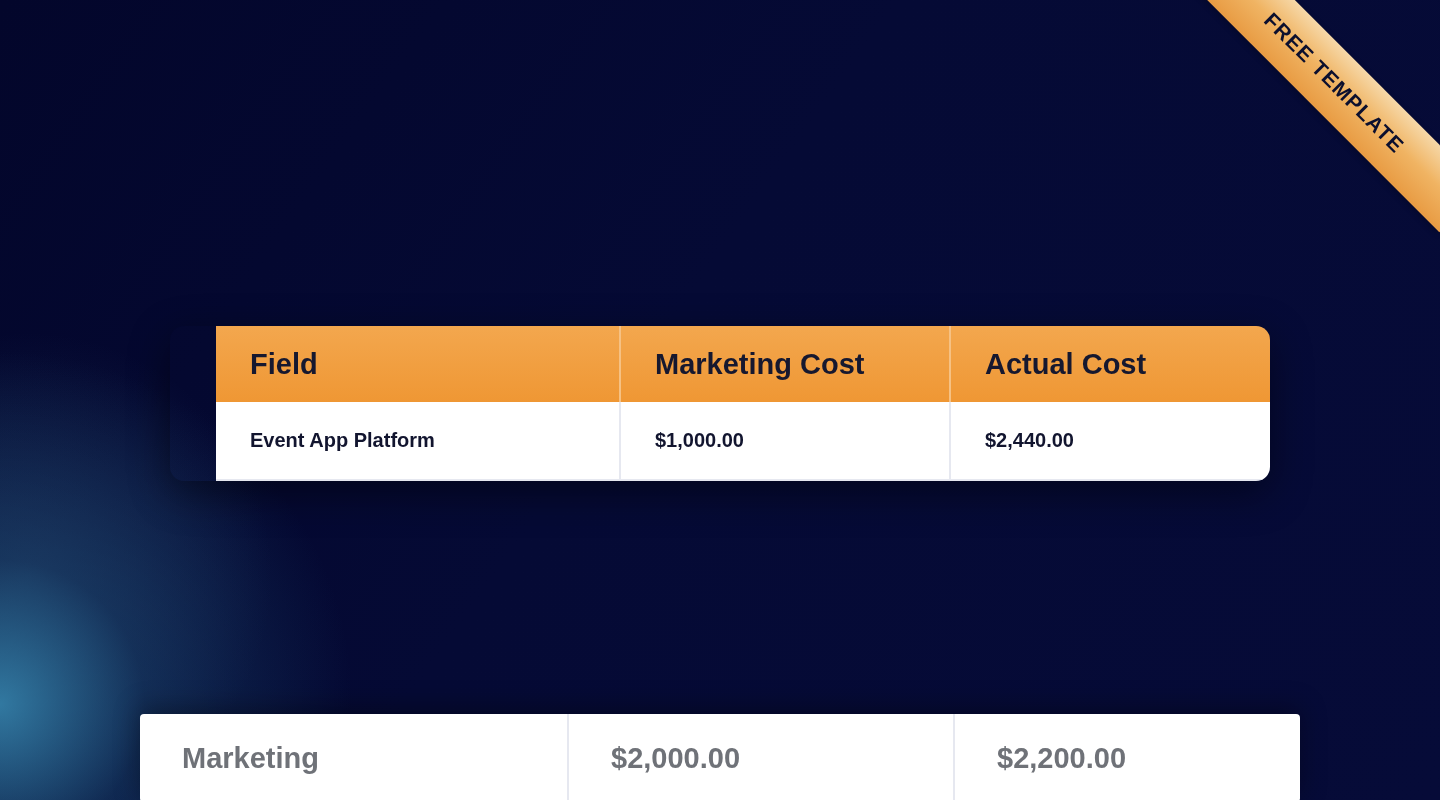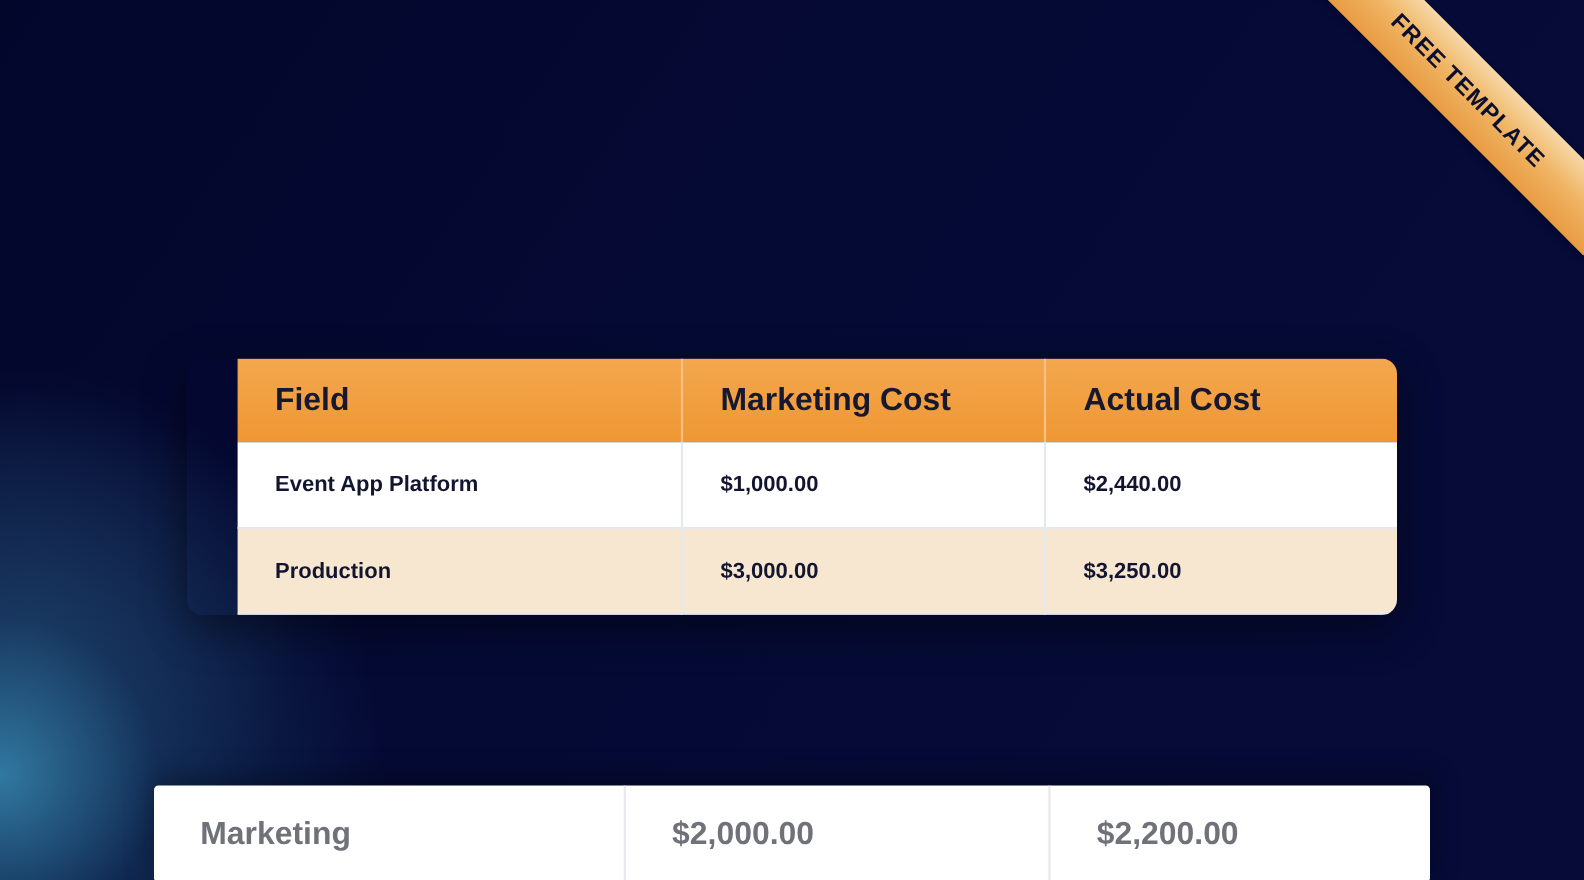--- a/index.html
+++ b/index.html
@@ -165,25 +165,20 @@
           <th>Marketing Cost</th>
           <th>Actual Cost</th>
         </tr>
       </thead>
       <tbody>
         <tr class="even">
           <td>Event App Platform</td>
           <td>$1,000.00</td>
           <td>$2,440.00</td>
         </tr>
-        <tr class="odd">
-          <td>Production</td>
-          <td>$3,000.00</td>
-          <td>$3,250.00</td>
-        </tr>
       </tbody>
     </table>
   </div>
 
   <div class="overlay-panel">
     <table>
       <colgroup>
           <col class="o1">
           <col class="o2">
           <col class="o3">

